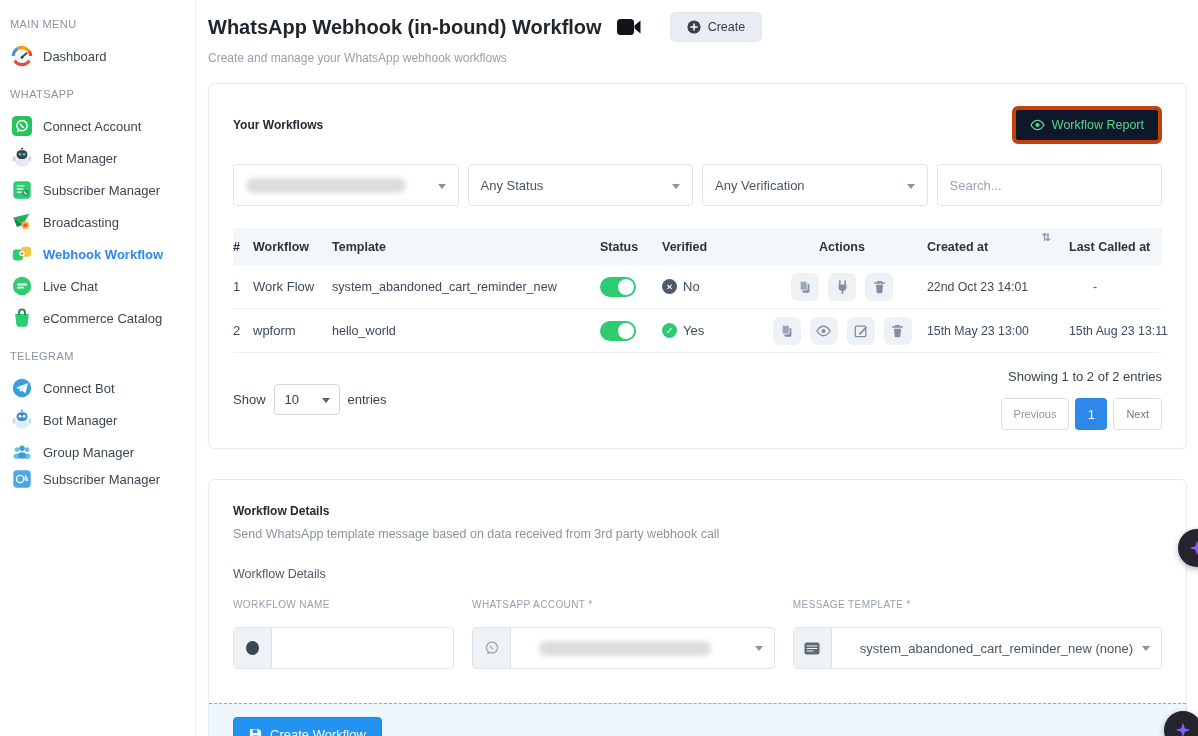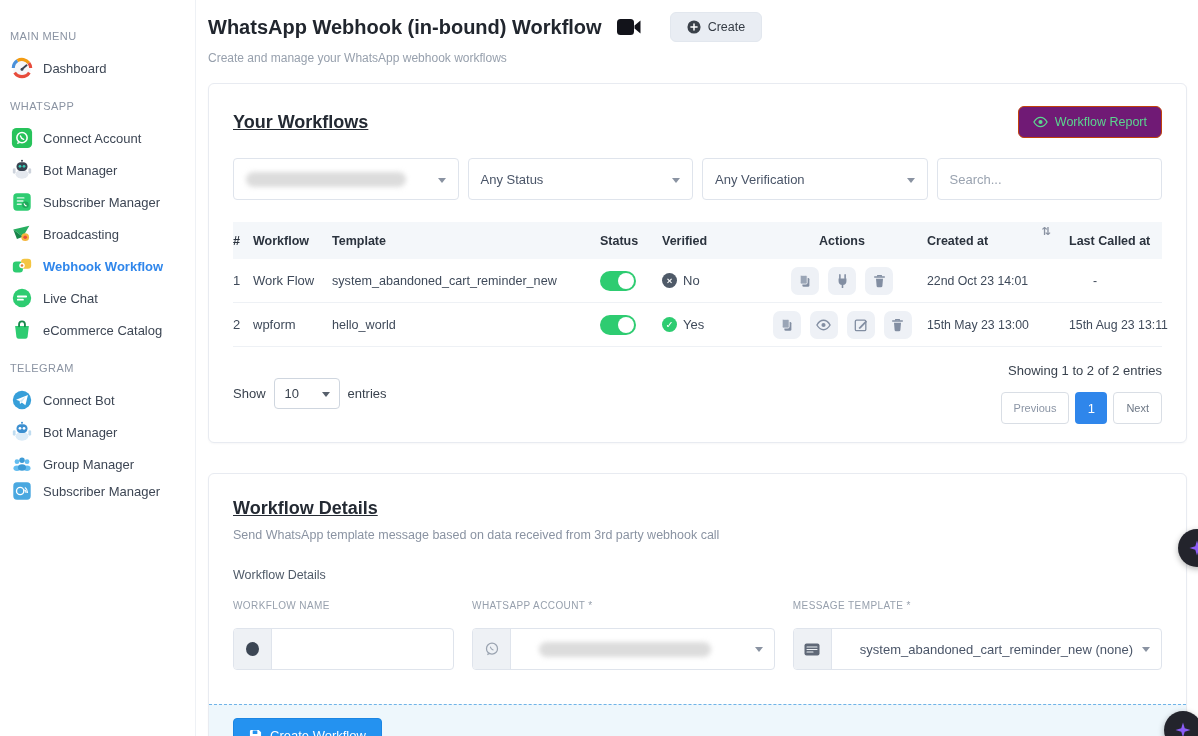--- a/index.html
+++ b/index.html
@@ -1,21 +1,21 @@
 <!DOCTYPE html>
 <html><head>
 <meta charset="utf-8">
 <style>
   * { margin:0; padding:0; box-sizing:border-box; }
   html,body { width:1198px; height:736px; overflow:hidden; background:#fff;
     font-family:"Liberation Sans","DejaVu Sans",sans-serif; color:#3d4654; }
 
   
   .sidebar { position:absolute; left:0; top:0; width:196px; height:736px;
-    background:#fff; border-right:1px solid #eef1f5; padding:22px 0 0 10px; }
+    background:#fff; border-right:1px solid #eef1f5; padding:10px 0 0 10px; }
   .side-section { font-size:11px; color:#8a93a2; letter-spacing:.4px; margin:8px 0 10px 0; font-weight:400; }
   .side-item { display:flex; align-items:center; height:32px; cursor:pointer; }
   .side-item .sicon { width:24px; height:24px; display:flex; align-items:center; justify-content:center; flex:0 0 24px; }
   .side-item .slabel { margin-left:9px; font-size:13px; color:#3d4654; white-space:nowrap; }
   .side-item.active .slabel { color:#2f86eb; font-weight:700; }
   .clipped { height:22px; overflow:hidden; }
 
   
   .main { position:absolute; left:196px; top:0; width:1002px; height:736px; background:#fff; }
   .content { padding:12px 12px 0 12px; }
@@ -26,23 +26,23 @@
   .create-btn { margin-left:28px; display:flex; align-items:center; gap:7px;
     background:#e9edf3; border:1px solid #e2e7ee; border-radius:6px; padding:7px 16px;
     font-size:12.5px; color:#343b44; cursor:pointer; }
   .page-sub { margin-top:9px; font-size:12px; color:#97a0ad; }
 
   .card { background:#fff; border:1px solid #e8ebf1; border-radius:6px;
     box-shadow:0 1px 2px rgba(40,50,70,.04); }
   .card1 { margin-top:18px; width:979px; padding:22px 24px 18px 24px; }
 
   .card1-head { display:flex; align-items:center; justify-content:space-between; }
-  .card-title { font-size:18px; font-weight:700; color:#242a33;text-decoration:underline; }
-  .report-btn { display:flex; align-items:center; gap:7px; border:1px solid #c2410c;
-    color:#5bd68f; background:#701a75; border-radius:6px; padding:8px 14px; font-size:12.5px; cursor:pointer; }
+  .card-title { font-size:12px; font-weight:700; color:#242a33; }
+  .report-btn { display:flex; align-items:center; gap:7px; border:4px solid #c2410c;
+    color:#5bd68f; background:#0f172a; border-radius:6px; padding:8px 14px; font-size:12.5px; cursor:pointer; }
 
   .filters { display:flex; gap:9px; margin-top:20px; }
   .filter { flex:1; height:42px; border:1px solid #dfe4ec; border-radius:4px;
     display:flex; align-items:center; padding:0 12px; font-size:13px; color:#4a5568;
     background:#fff; position:relative; cursor:pointer; }
   .filter .caret { position:absolute; right:12px; top:19px; width:0; height:0;
     border-left:4px solid transparent; border-right:4px solid transparent; border-top:5px solid #8a93a2; }
   .redacted { height:15px; width:160px; border-radius:8px; background:#dcdcdc; filter:blur(2.5px); }
   .search-input { width:100%; border:none; outline:none; font-size:13px; color:#4a5568;
     font-family:"Liberation Sans","DejaVu Sans",sans-serif; }

